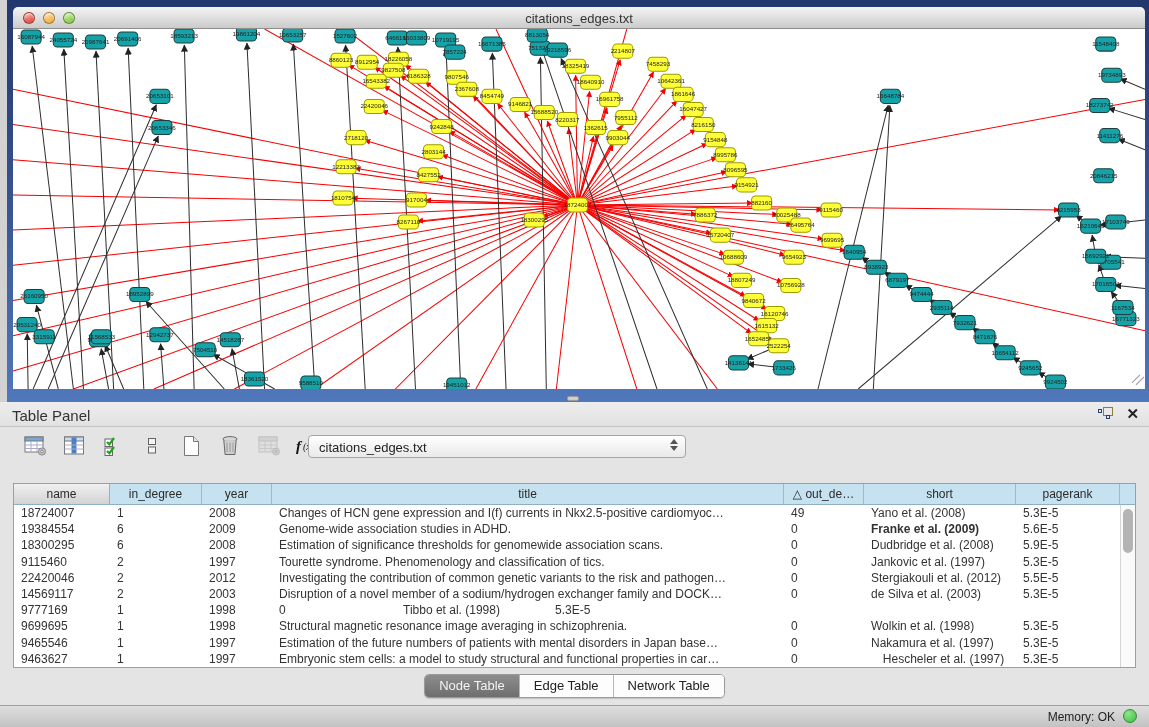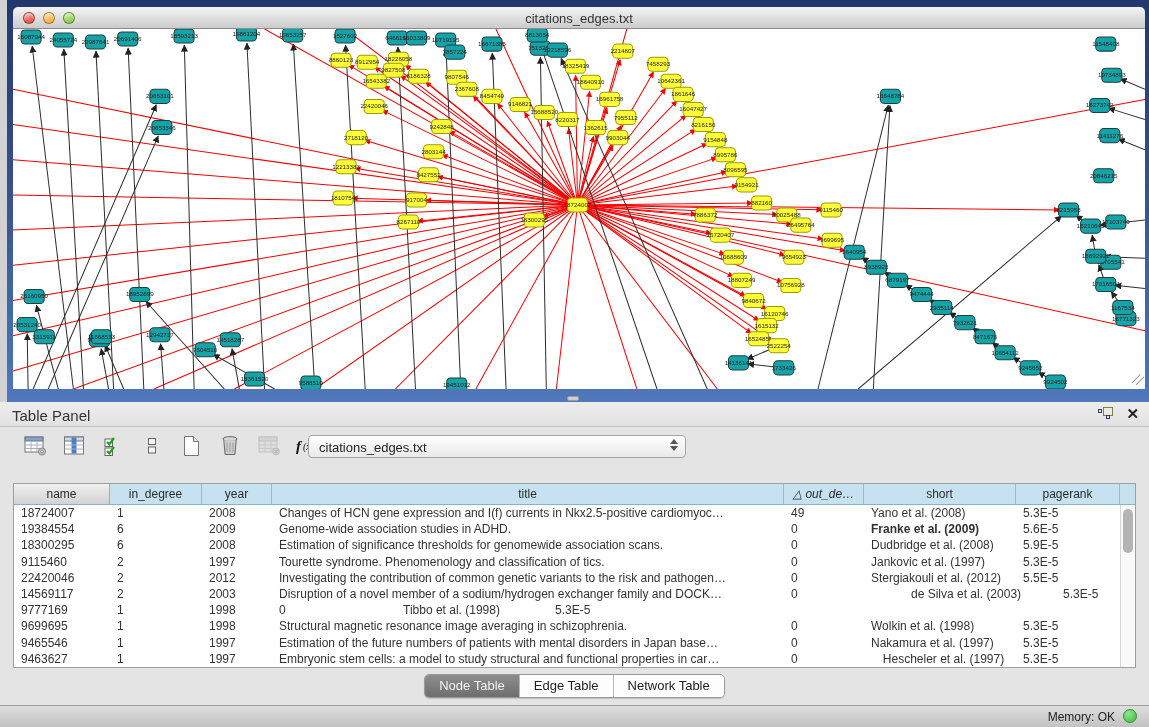--- a/index.html
+++ b/index.html
@@ -762,21 +762,21 @@
         </span>
     </div>
   </div>
 
   <div class="table-wrap">
     <div class="thead" id="thead">
         <div class="th col-name" style="width: 96px;">name</div>
         <div class="th" style="width: 92px;">in_degree</div>
         <div class="th" style="width: 70px; text-align: center;">year</div>
         <div class="th" style="width: 512px;">title</div>
-        <div class="th" style="width: 80px; font-style: italic;">△ out_de…</div>
+        <div class="th" style="width: 80px;">△ out_de…</div>
         <div class="th" style="width: 152px;">short</div>
         <div class="th" style="width: 104px;">pagerank</div>
       </div>
     <div class="tbody" id="tbody">
         <div class="tr">
           <div class="td" style="width: 96px;">18724007</div>
           <div class="td" style="width: 92px;">1</div>
           <div class="td" style="width: 70px;">2008</div>
           <div class="td" style="width: 512px;">Changes of HCN gene expression and I(f) currents in Nkx2.5-positive cardiomyoc…</div>
           <div class="td" style="width: 80px;">49</div>
@@ -818,21 +818,21 @@
           <div class="td" style="width: 80px;">0</div>
           <div class="td" style="width: 152px;">Stergiakouli et al. (2012)</div>
           <div class="td" style="width: 104px;">5.5E-5</div>
         </div>
         <div class="tr">
           <div class="td" style="width: 96px;">14569117</div>
           <div class="td" style="width: 92px;">2</div>
           <div class="td" style="width: 70px;">2003</div>
           <div class="td" style="width: 512px;">Disruption of a novel member of a sodium/hydrogen exchanger family and DOCK…</div>
           <div class="td" style="width: 80px;">0</div>
-          <div class="td" style="width: 152px; margin-left: 40px;">de Silva et al. (2003)</div>
+          <div class="td" style="width: 152px;">de Silva et al. (2003)</div>
           <div class="td" style="width: 104px;">5.3E-5</div>
         </div>
         <div class="tr">
           <div class="td" style="width: 96px;">9777169</div>
           <div class="td" style="width: 92px;">1</div>
           <div class="td" style="width: 70px;">1998</div>
           <div class="td" style="width: 80px;">0</div>
           <div class="td" style="width: 152px; margin-left: 44px;">Tibbo et al. (1998)</div>
           <div class="td" style="width: 104px;">5.3E-5</div>
         </div>

